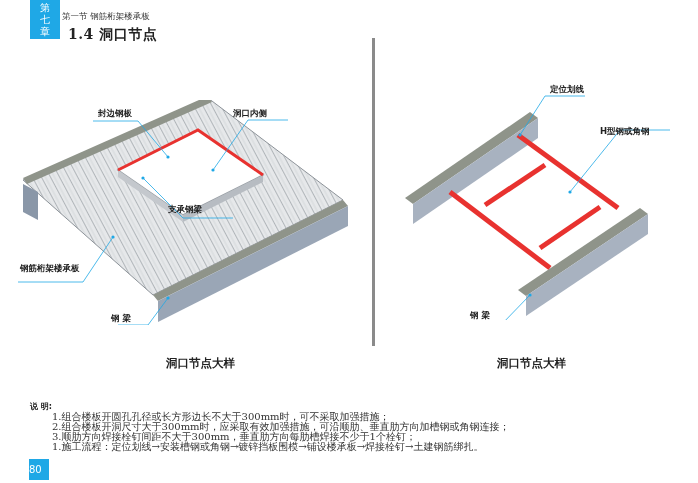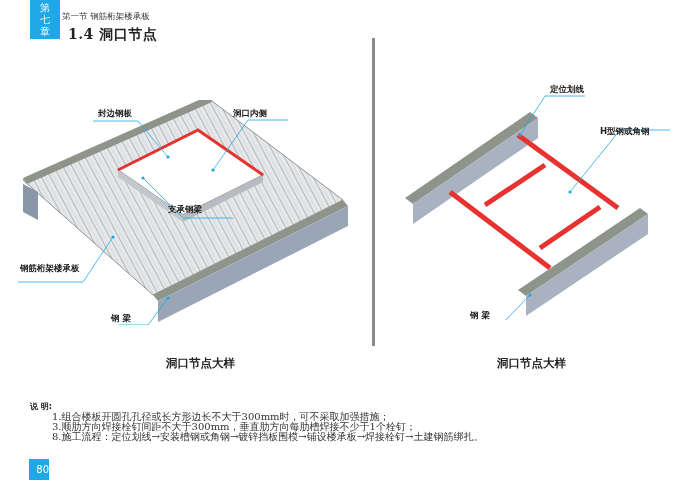--- a/index.html
+++ b/index.html
@@ -42,21 +42,21 @@
   .notes-title {
     position: absolute; left: 30px; top: 401px; font-size: 8px; font-weight: bold;
     font-family: "DejaVu Sans", sans-serif;
   }
   .notes {
     position: absolute; left: 52px; top: 412px; font-size: 10px; line-height: 10px;
     color: #333; font-family: "DejaVu Serif", serif; margin: 0; padding: 0; list-style: none;
   }
   .page-num {
     position: absolute; left: 29px; top: 459px; width: 20px; height: 21px;
-    background: #1fa8e6; color: #fff; font-size: 10px; text-align: right; line-height: 21px;
+    background: #1fa8e6; color: #fff; font-size: 10px; text-align: left; line-height: 21px;
     font-family: "DejaVu Sans", sans-serif;
   }
 </style>
 </head>
 <body>
 
 <div class="chapter-tab">
   <span>第</span>
   <span>七</span>
   <span>章</span>
@@ -136,17 +136,18 @@
   <div class="callout" style="left:200px;top:36px;">H型钢或角钢</div>
   <div class="callout" style="left:70px;top:220px;">钢  梁</div>
 </div>
 
 <div class="caption" style="left:166px;top:356px;">洞口节点大样</div>
 <div class="caption" style="left:497px;top:356px;">洞口节点大样</div>
 
 <div class="notes-title">说  明:</div>
 <ul class="notes">
   <li>1.组合楼板开圆孔孔径或长方形边长不大于300mm时，可不采取加强措施；</li>
+  <li>2.组合楼板开洞尺寸大于300mm时，应采取有效加强措施，可沿顺肋、垂直肋方向加槽钢或角钢连接；</li>
   <li>3.顺肋方向焊接栓钉间距不大于300mm，垂直肋方向每肋槽焊接不少于1个栓钉；</li>
-  <li>8.施工流程：定位划线→安装槽钢或角钢→镀锌挡板围模→铺设楼承板→焊接栓钉→土建钢筋绑扎。</li>
+  <li>1.施工流程：定位划线→安装槽钢或角钢→镀锌挡板围模→铺设楼承板→焊接栓钉→土建钢筋绑扎。</li>
 </ul>
 
 <div class="page-num">80</div>
 
 </body></html>

